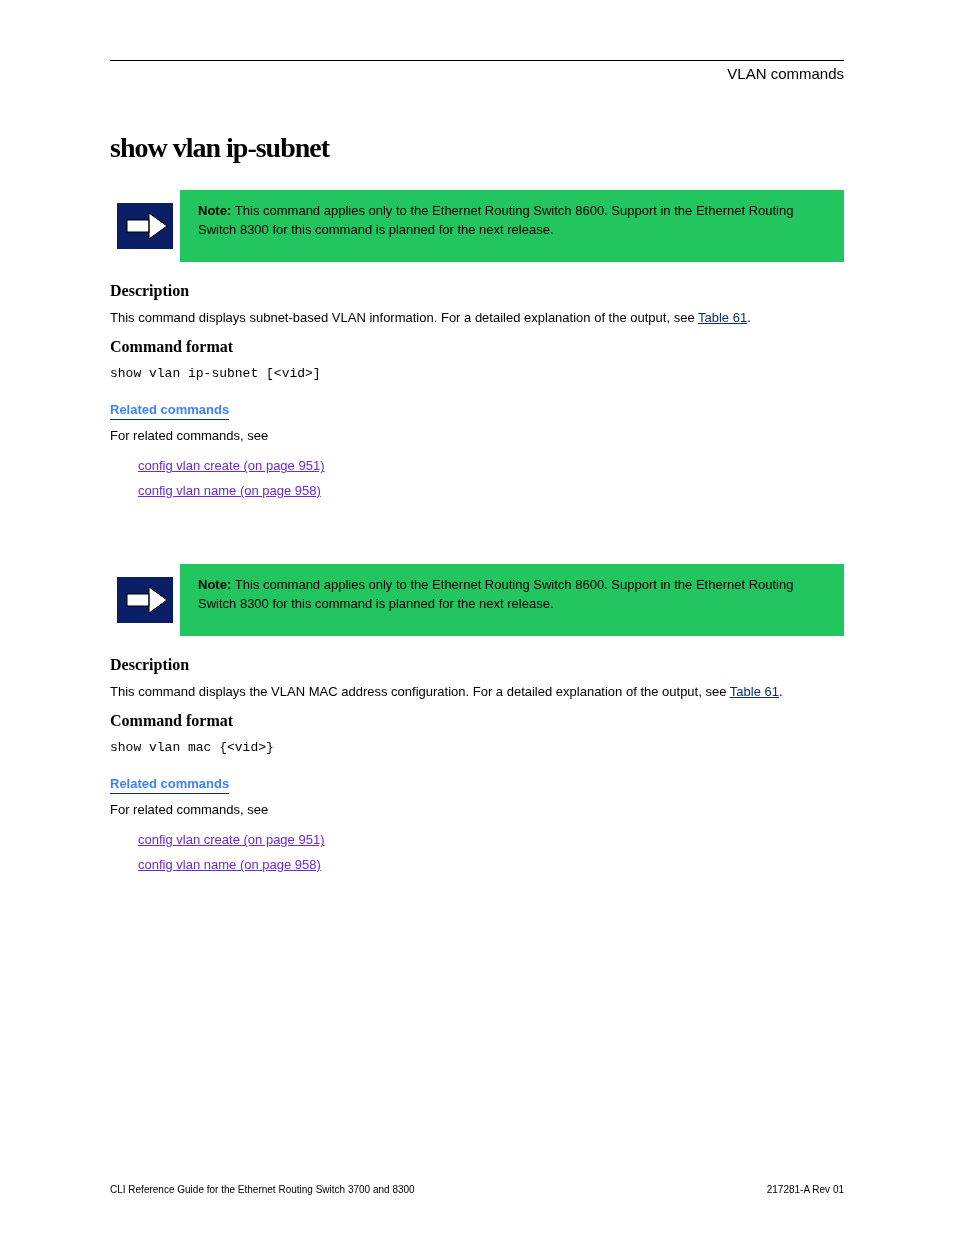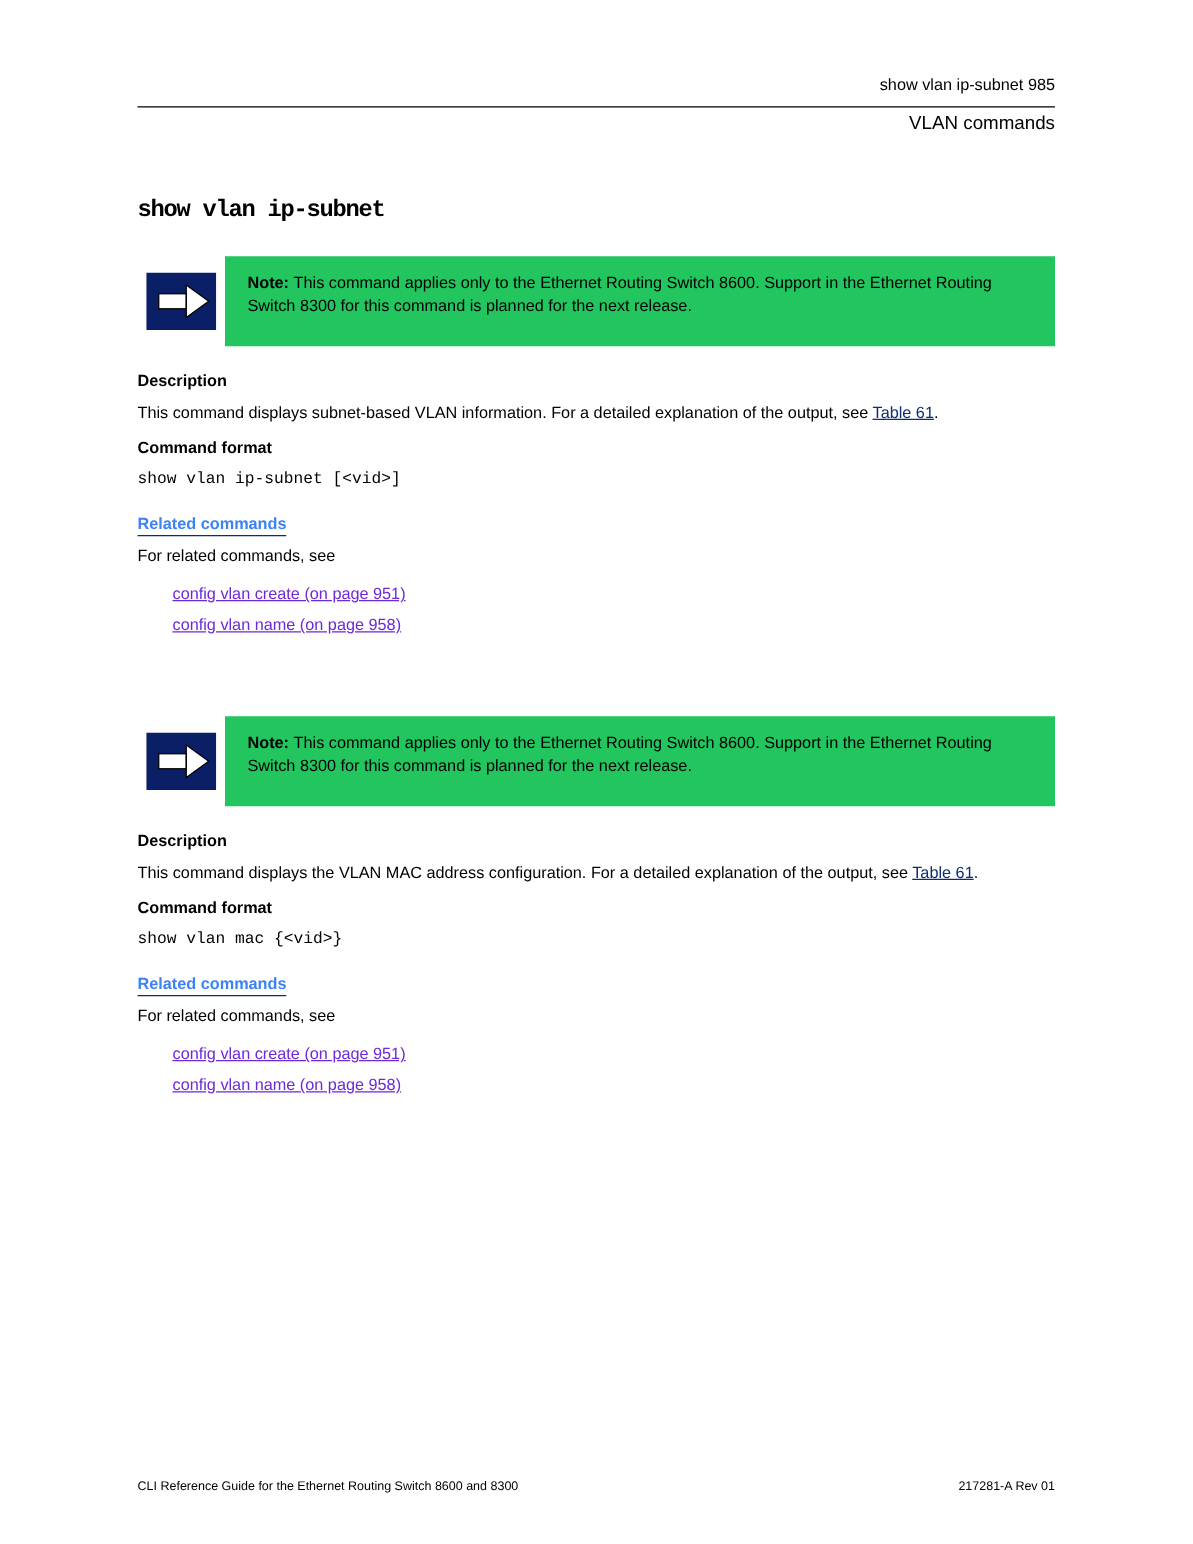--- a/index.html
+++ b/index.html
@@ -25,22 +25,22 @@
     font-size: 15px;
     color: #000;
     margin-bottom: 50px;
   }
   .hr-top {
     border: none;
     border-top: 1px solid #000;
     margin-bottom: 4px;
   }
   .command-heading {
-    font-family: Liberation Mono, monospace;
-    font-size: 19px;
+    font-family: Liberation Serif, serif;
+    font-size: 28px;
     font-weight: bold;
     margin-bottom: 26px;
     letter-spacing: -1px;
   }
   .note-block {
     display: flex;
     margin-bottom: 20px;
   }
   .note-icon {
     flex: 0 0 70px;
@@ -56,22 +56,22 @@
   }
   .note-content {
     background: #22c55e;
     flex: 1;
     padding: 12px 18px;
     font-size: 13px;
     line-height: 1.45;
   }
   .note-content b { font-weight: bold; }
   .subhead {
-    font-family: Liberation Sans, sans-serif;
-    font-size: 13px;
+    font-family: Liberation Serif, serif;
+    font-size: 16px;
     font-weight: bold;
     margin-top: 10px;
     margin-bottom: 8px;
   }
   .para {
     font-size: 13px;
     line-height: 1.55;
     margin-bottom: 8px;
   }
   .mono { font-family: "Courier New", Courier, monospace; }
@@ -109,21 +109,20 @@
     color: #000;
     padding: 0 110px;
     display: flex;
     justify-content: space-between;
   }
 </style>
 </head>
 <body>
 
 <div class="page">
-  <div class="page-header">show vlan ip-subnet 985</div>
   <hr class="hr-top">
   <div class="page-title-right">VLAN commands</div>
 
   <div>
     <div class="command-heading">show vlan ip-subnet</div>
 
     <div class="note-block">
       <div class="note-icon">
         <svg viewBox="0 0 56 46">
           <rect x="0" y="0" width="56" height="46" fill="#0b1f66"></rect>
@@ -188,15 +187,15 @@
     <div class="related-heading">Related commands</div>
     <p class="para">For related commands, see</p>
     <div class="related-list">
       <div><a href="#">config vlan create (on page 951)</a></div>
       <div><a href="#">config vlan name (on page 958)</a></div>
     </div>
   </div>
 </div>
 
 <div class="footer">
-  <span>CLI Reference Guide for the Ethernet Routing Switch 8600 and 8300</span>
+  <span>CLI Reference Guide for the Ethernet Routing Switch 3700 and 8300</span>
   <span>217281-A Rev 01</span>
 </div>
 
 </body></html>

